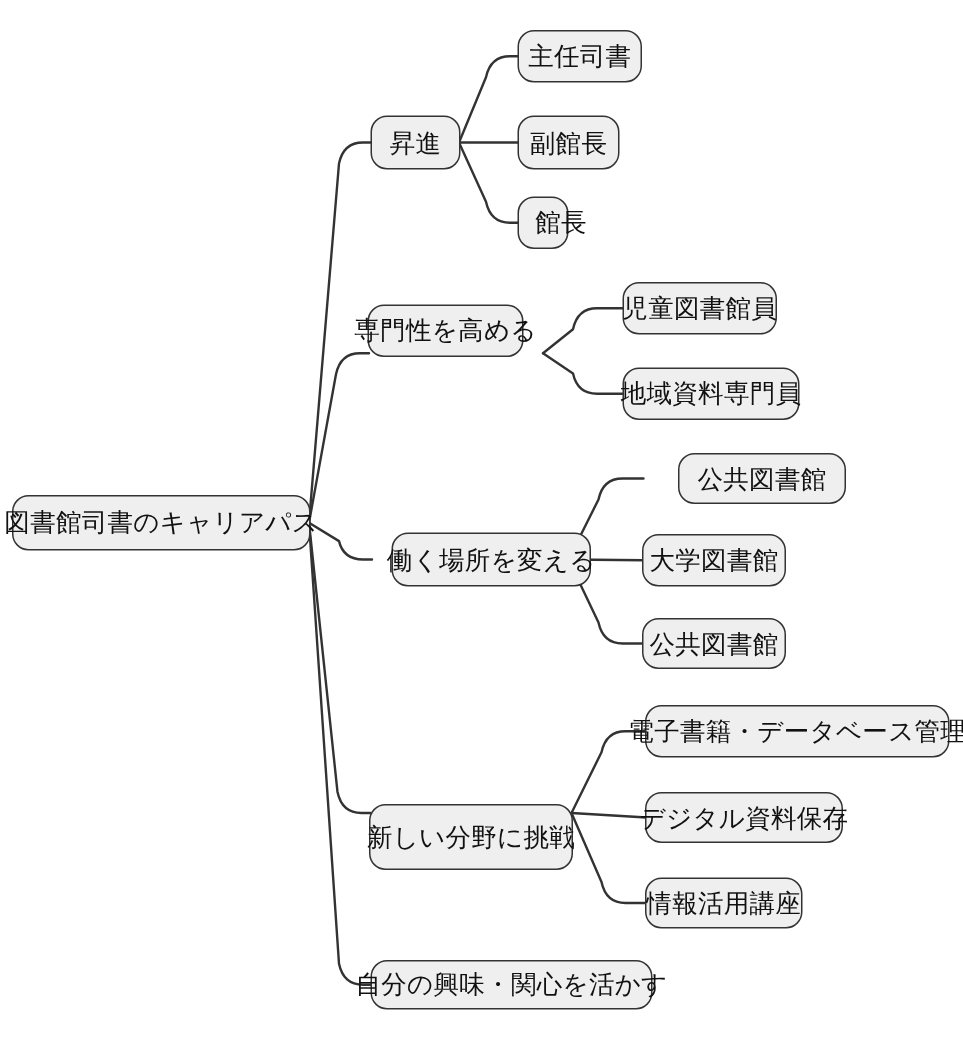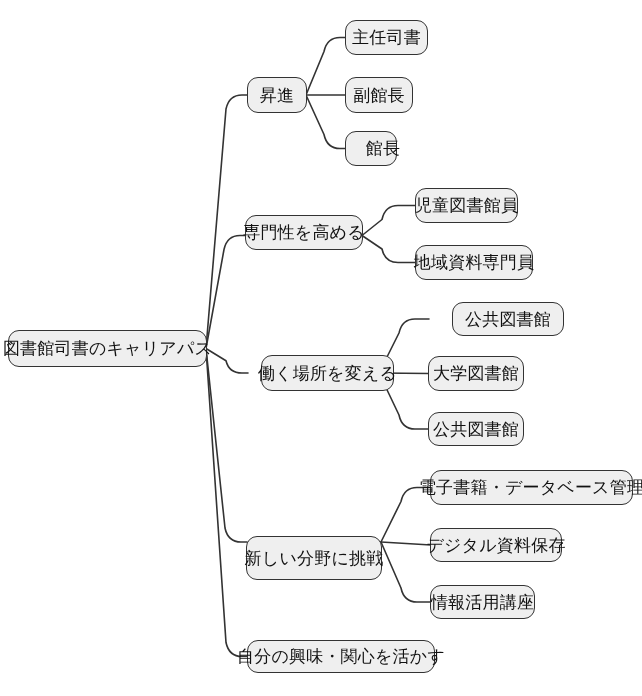--- a/index.html
+++ b/index.html
@@ -63,22 +63,22 @@
       <path d="M 206 348.5 L 225 528 Q 228 542 241 542 L 247 542"></path>
       <path d="M 381 542 L 401 501.5 Q 404 487.5 417 487.5 L 431 487.5"></path>
       <path d="M 381 542 L 431 545"></path>
       <path d="M 381 542 L 401 588 Q 404 602 417 602 L 431 602"></path>
       <path d="M 206 348.5 L 226 642.5 Q 229 656.5 242 656.5 L 248 656.5"></path>
     </svg>
 <div class="node" style="left: 8px; top: 330px; width: 199px; height: 37px;">図書館司書のキャリアパス</div>
     <div class="node" style="left: 247px; top: 77px; width: 60px; height: 36px;">昇進</div>
     <div class="node" style="left: 345px; top: 20px; width: 83px; height: 35px;">主任司書</div>
     <div class="node" style="left: 345px; top: 77px; width: 68px; height: 36px;">副館長</div>
-    <div class="node" style="left: 345px; top: 131px; width: 52px; height: 35px; padding-left: 24px;">館長</div>
-    <div class="node" style="left: 245px; top: 215px; width: 118px; height: 35px;">専門性を高める</div>
+    <div class="node" style="left: 345px; top: 131px; width: 34px; height: 35px; padding-left: 24px;">館長</div>
+    <div class="node" style="left: 245px; top: 203px; width: 104px; height: 35px;">専門性を高める</div>
     <div class="node" style="left: 415px; top: 188px; width: 103px; height: 35px;">児童図書館員</div>
     <div class="node" style="left: 415px; top: 245px; width: 118px; height: 35px;">地域資料専門員</div>
     <div class="node" style="left: 247px; top: 355px; width: 133px; height: 36px; margin-left: 14px;">働く場所を変える</div>
     <div class="node" style="left: 428px; top: 302px; width: 112px; height: 34px; margin-left: 24px;">公共図書館</div>
     <div class="node" style="left: 428px; top: 356px; width: 96px; height: 35px;">大学図書館</div>
     <div class="node" style="left: 428px; top: 412px; width: 96px; height: 34px;">公共図書館</div>
     <div class="node" style="left: 246px; top: 524px; width: 136px; height: 44px; margin-top: 12px;">新しい分野に挑戦</div>
     <div class="node" style="left: 430px; top: 470px; width: 203px; height: 35px;">電子書籍・データベース管理</div>
     <div class="node" style="left: 430px; top: 528px; width: 132px; height: 34px;">デジタル資料保存</div>
     <div class="node" style="left: 430px; top: 585px; width: 105px; height: 34px;">情報活用講座</div>

